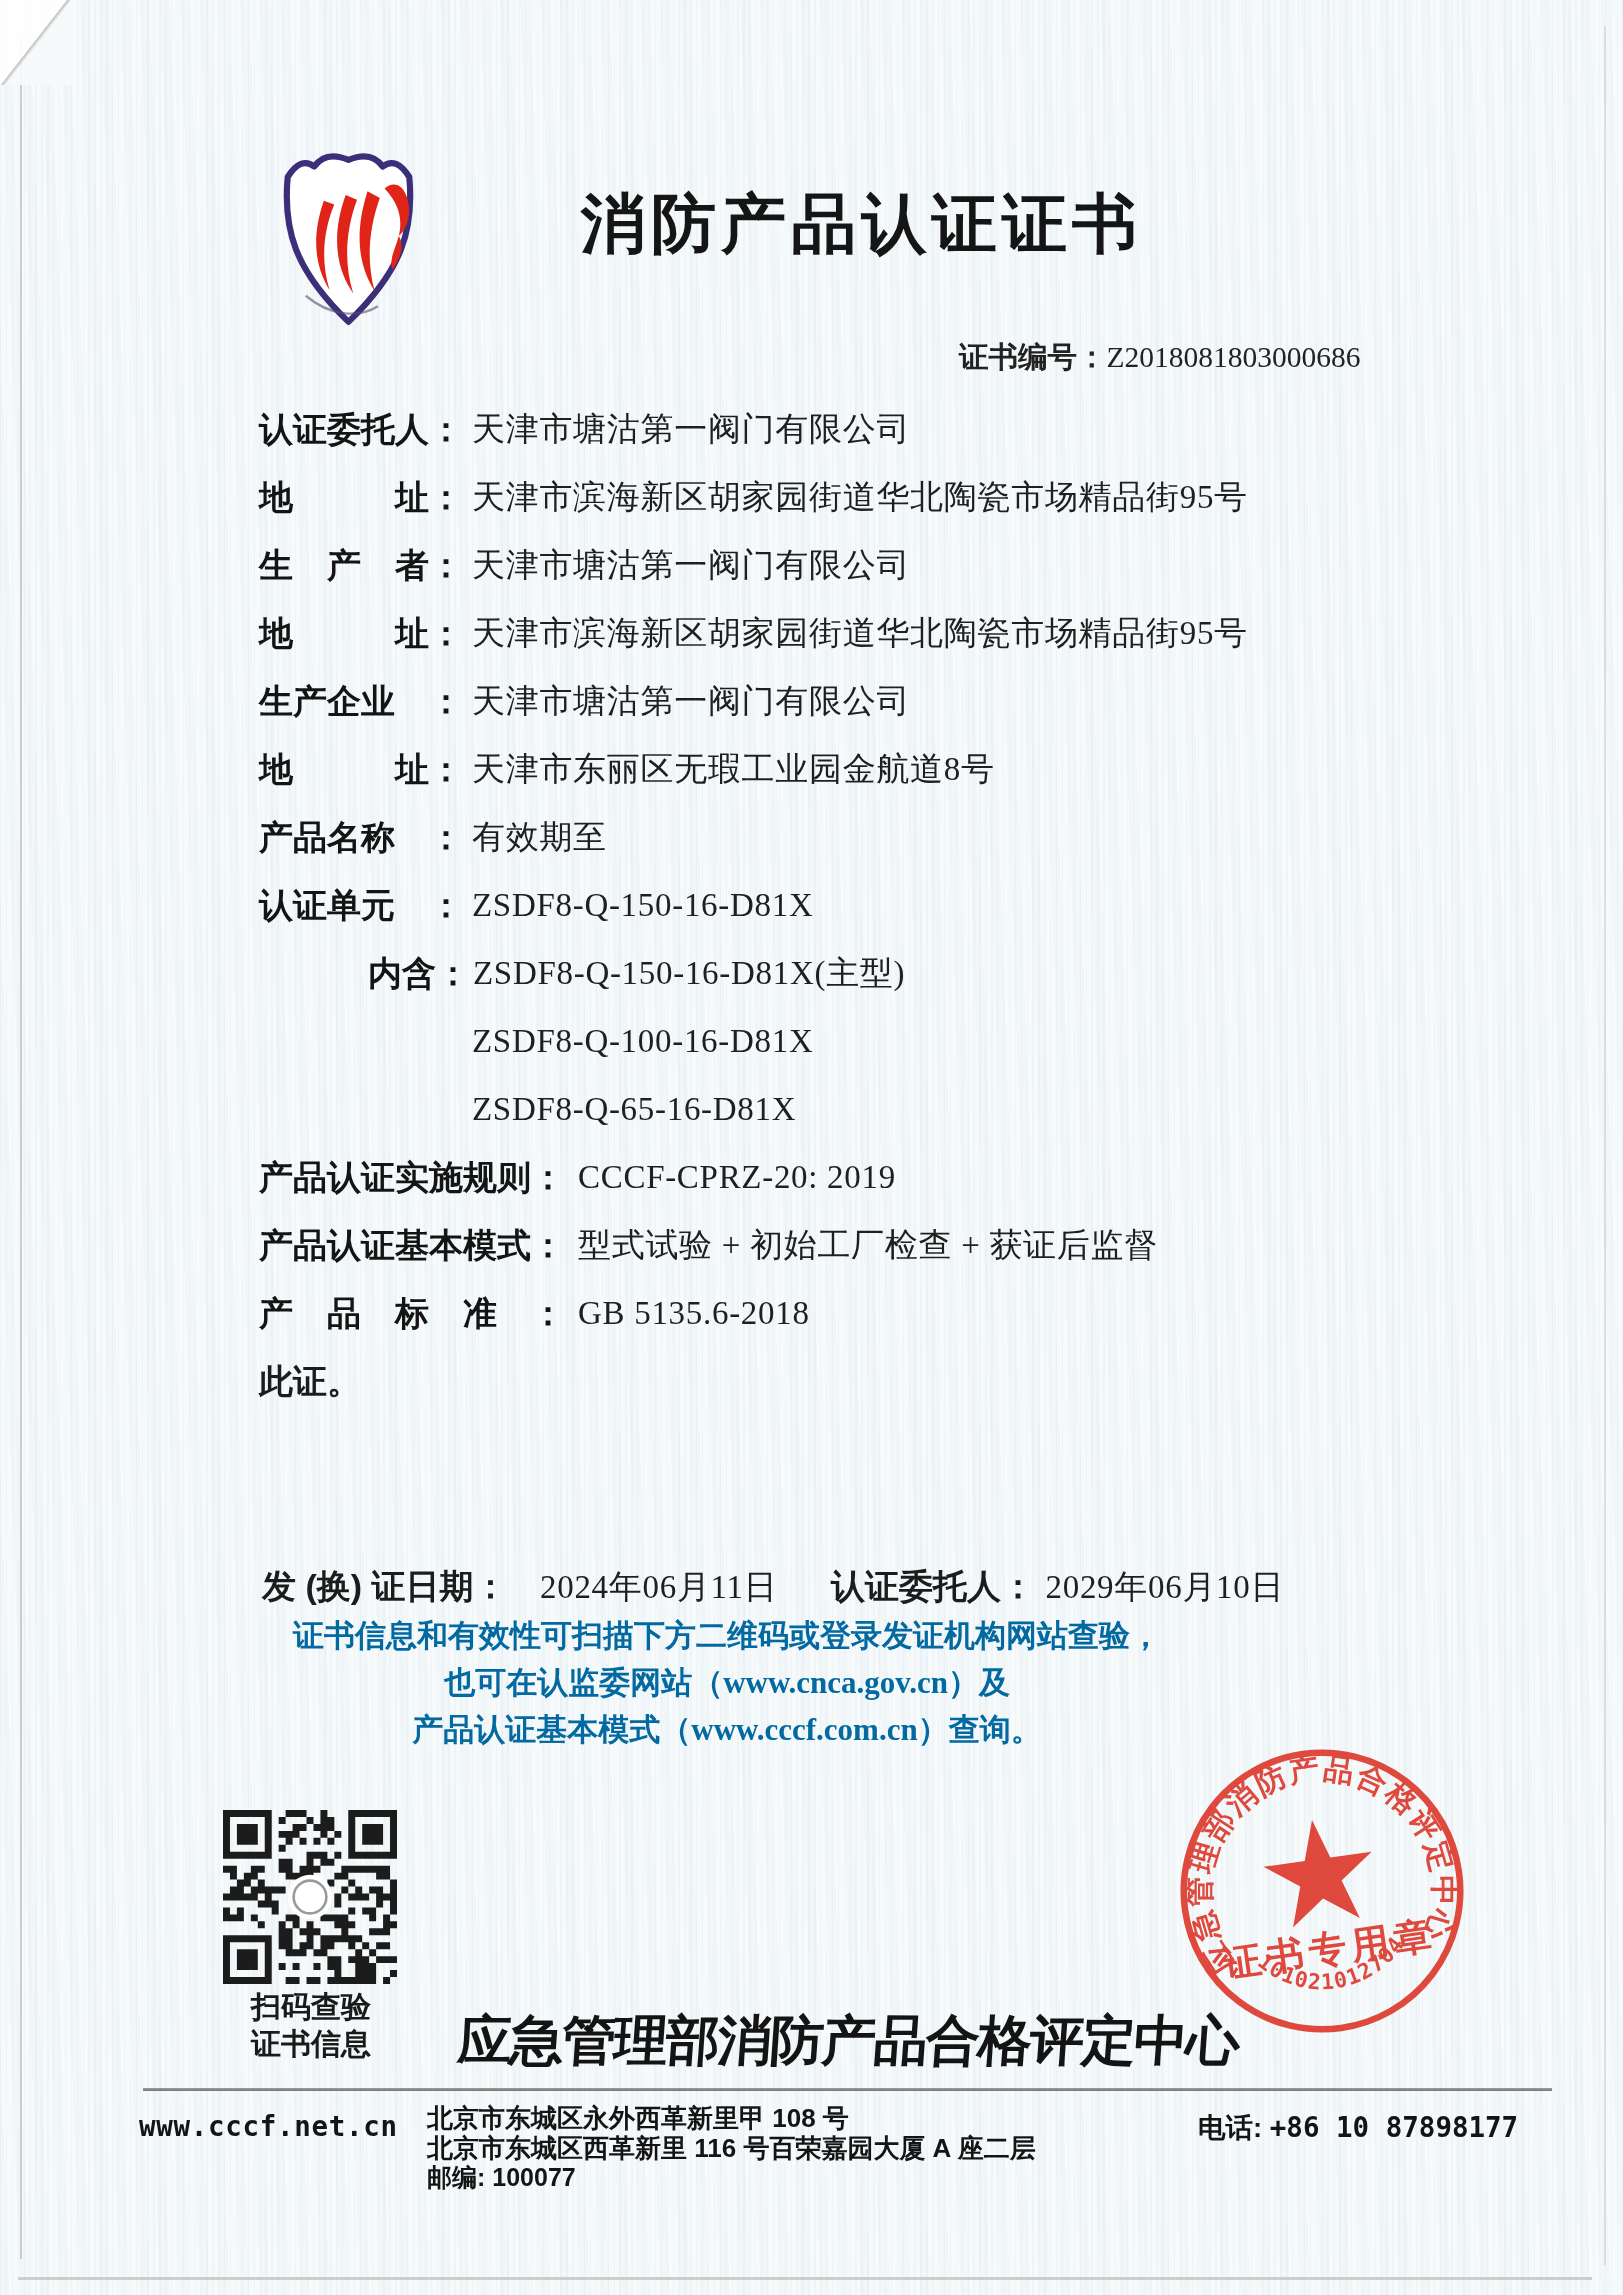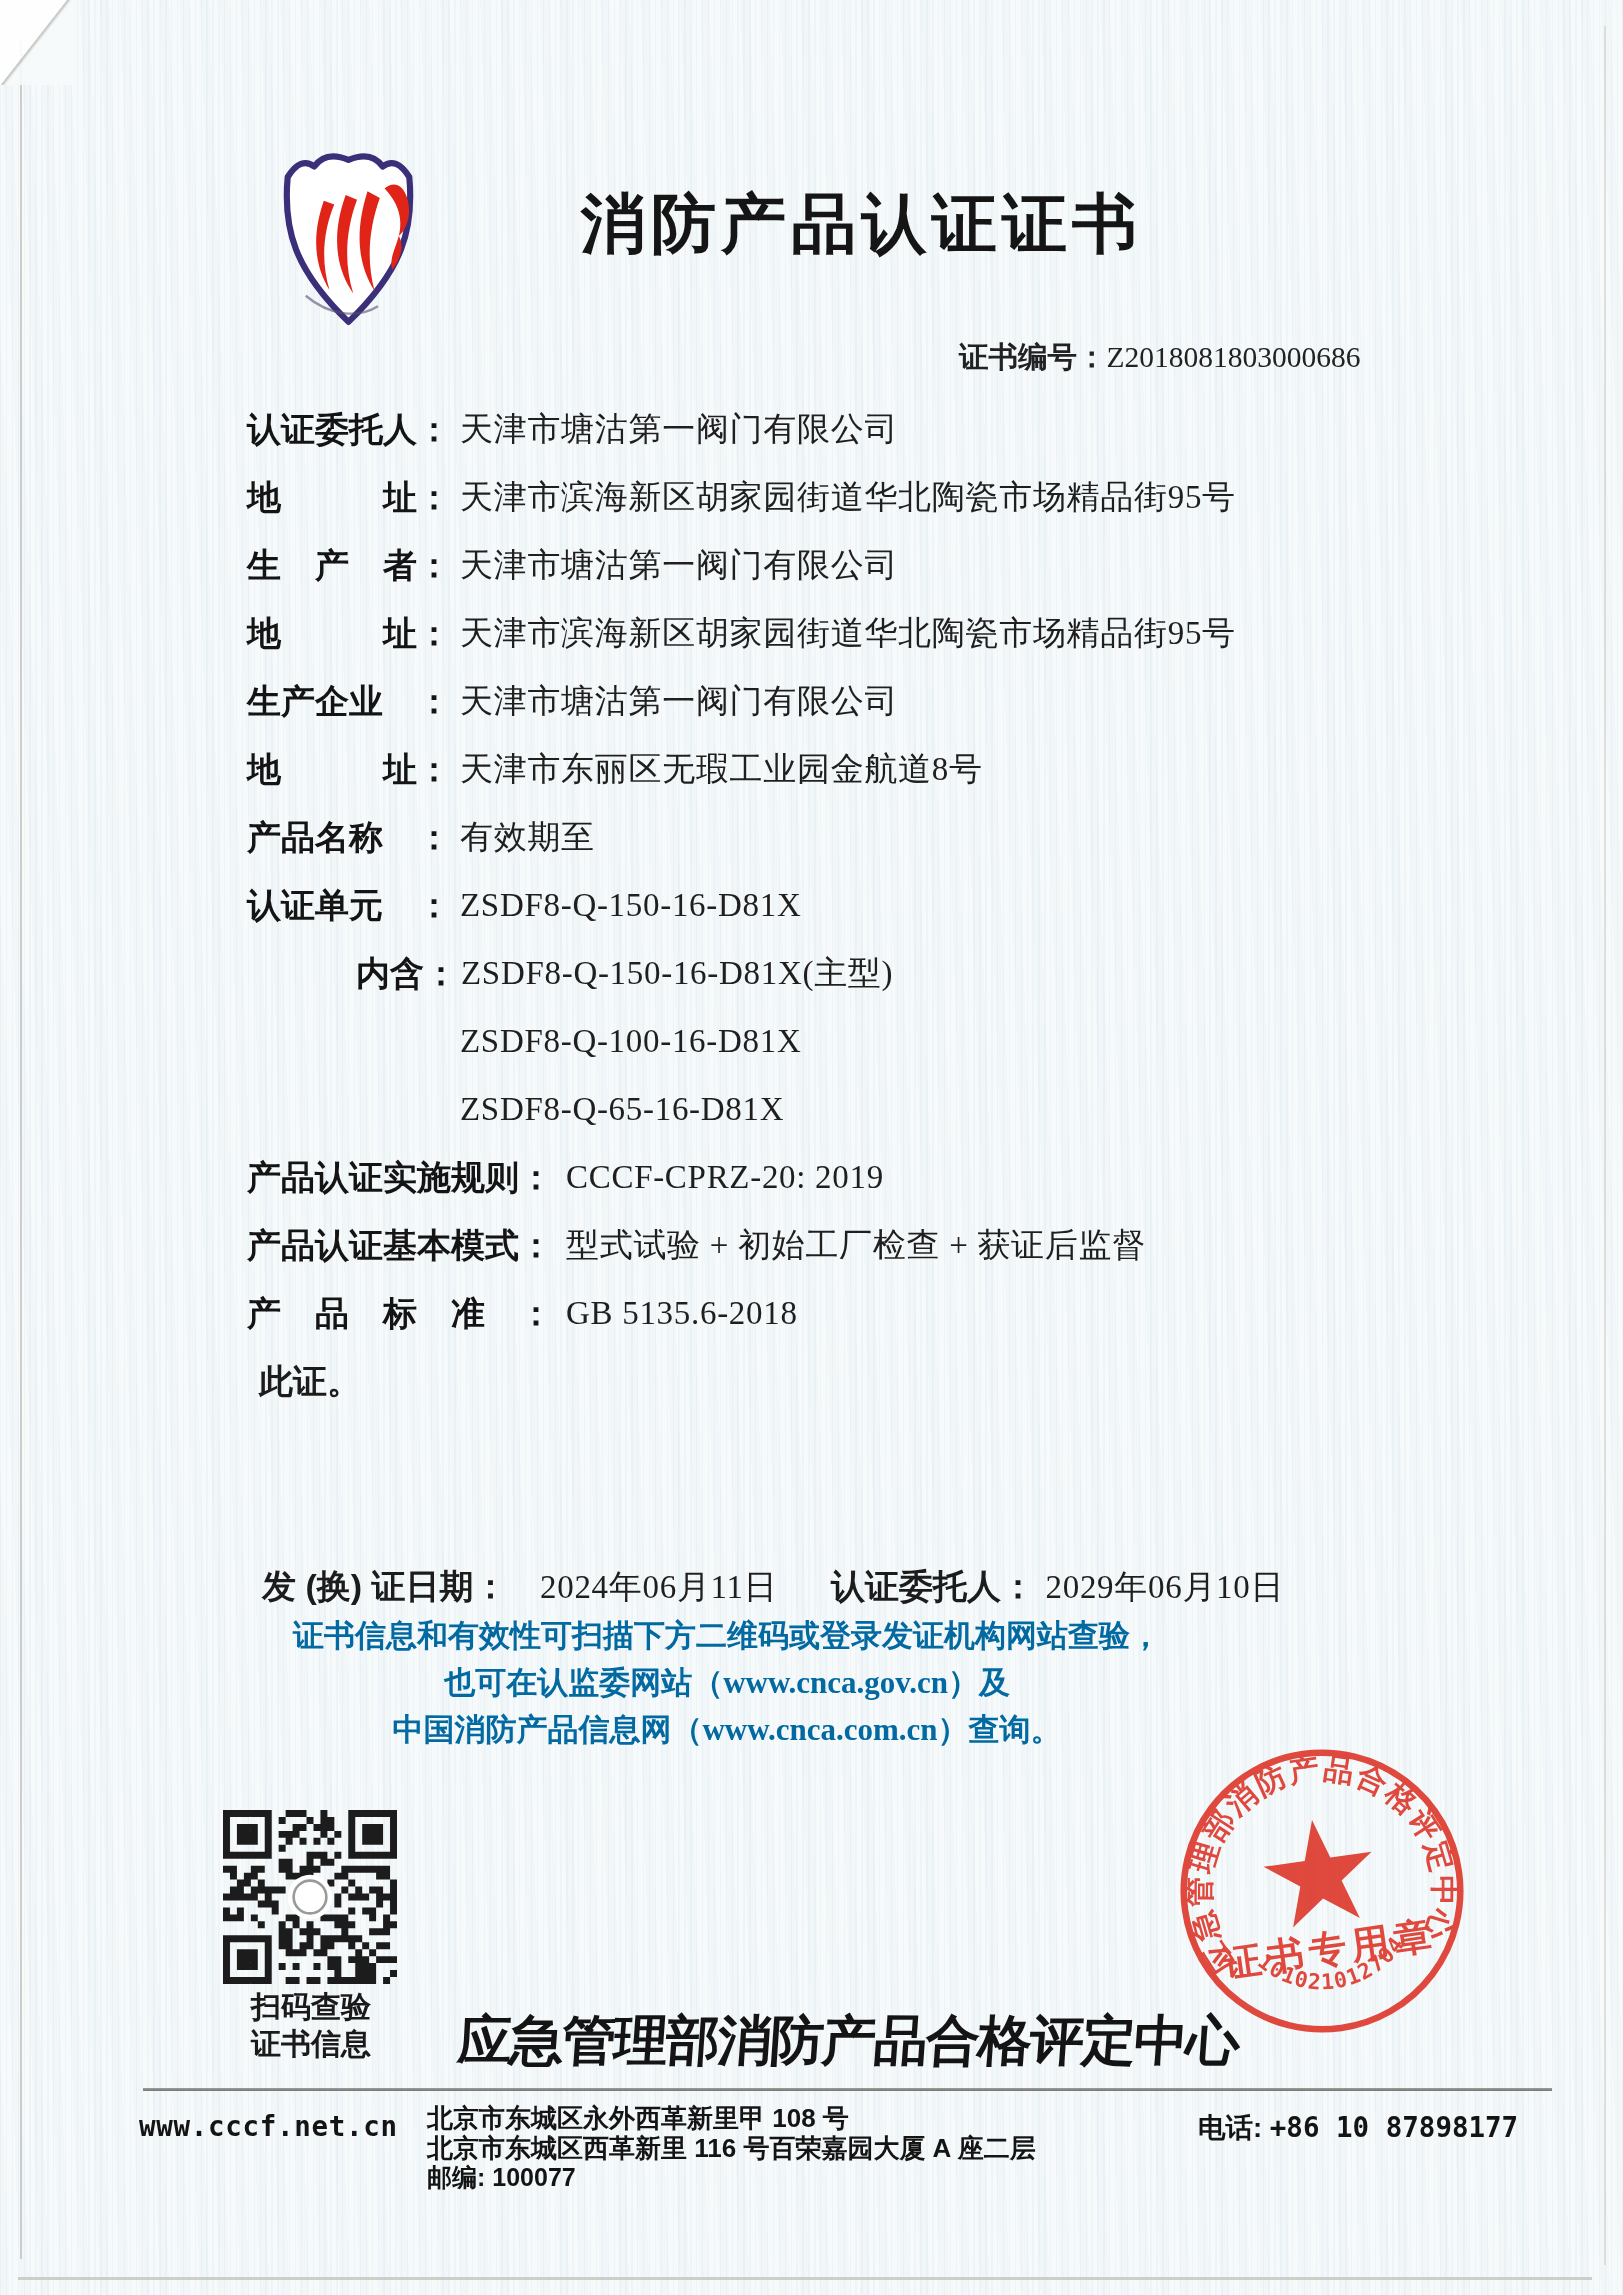--- a/index.html
+++ b/index.html
@@ -31,21 +31,21 @@
     font-size:65px;font-weight:700;letter-spacing:5.2px;
     text-align:center;line-height:98px;color:#151515;
     font-family:"Liberation Sans",sans-serif;
   }
   .cert-no{
     left:959px;top:338px;font-size:29.5px;
     font-family:"Liberation Serif",serif;color:#222;white-space:nowrap;
   }
   .cert-no .lbl{font-weight:600;}
 
-  .fields{left:247px;top:395px;width:1309px;}
+  .fields{left:259px;top:395px;width:1309px;}
   .row{height:68px;line-height:68px;white-space:nowrap;font-size:33px;}
   .row .lbl{
     display:inline-block;min-width:213px;
     font-size:34px;font-weight:700;color:#141414;
     font-family:"Liberation Sans",sans-serif;vertical-align:bottom;
   }
   .row.wide .lbl{min-width:319px;}
   .row.inner{padding-left:109px;}
   .row.inner .lbl{min-width:105px;}
   .row.cont{padding-left:213px;}
@@ -168,21 +168,21 @@
     <div>此证。</div>
   </div>
 
   <div class="abs reissue">
     <span class="lbl1">发 (换) 证日期：</span><span class="val val1">2024年06月11日</span><span class="lbl2">认证委托人：</span><span class="val">2029年06月10日</span>
   </div>
 
   <div class="abs verify-note">
     <div>证书信息和有效性可扫描下方二维码或登录发证机构网站查验，</div>
     <div>也可在认监委网站（www.cnca.gov.cn）及</div>
-    <div>中国消防产品信息网（www.cnca.com.cn）查询。</div>
+    <div>产品认证基本模式（www.cccf.com.cn）查询。</div>
   </div>
 
   <div class="abs qr-wrap">
     <svg id="qr-svg" width="174" height="174" viewBox="0 0 266 266">
         <path d="M0.00 0.00h10.64v10.64h-10.64zM10.64 0.00h10.64v10.64h-10.64zM21.28 0.00h10.64v10.64h-10.64zM31.92 0.00h10.64v10.64h-10.64zM42.56 0.00h10.64v10.64h-10.64zM53.20 0.00h10.64v10.64h-10.64zM63.84 0.00h10.64v10.64h-10.64zM0.00 10.64h10.64v10.64h-10.64zM63.84 10.64h10.64v10.64h-10.64zM0.00 21.28h10.64v10.64h-10.64zM21.28 21.28h10.64v10.64h-10.64zM31.92 21.28h10.64v10.64h-10.64zM42.56 21.28h10.64v10.64h-10.64zM63.84 21.28h10.64v10.64h-10.64zM0.00 31.92h10.64v10.64h-10.64zM21.28 31.92h10.64v10.64h-10.64zM31.92 31.92h10.64v10.64h-10.64zM42.56 31.92h10.64v10.64h-10.64zM63.84 31.92h10.64v10.64h-10.64zM0.00 42.56h10.64v10.64h-10.64zM21.28 42.56h10.64v10.64h-10.64zM31.92 42.56h10.64v10.64h-10.64zM42.56 42.56h10.64v10.64h-10.64zM63.84 42.56h10.64v10.64h-10.64zM0.00 53.20h10.64v10.64h-10.64zM63.84 53.20h10.64v10.64h-10.64zM0.00 63.84h10.64v10.64h-10.64zM10.64 63.84h10.64v10.64h-10.64zM21.28 63.84h10.64v10.64h-10.64zM31.92 63.84h10.64v10.64h-10.64zM42.56 63.84h10.64v10.64h-10.64zM53.20 63.84h10.64v10.64h-10.64zM63.84 63.84h10.64v10.64h-10.64zM191.52 0.00h10.64v10.64h-10.64zM202.16 0.00h10.64v10.64h-10.64zM212.80 0.00h10.64v10.64h-10.64zM223.44 0.00h10.64v10.64h-10.64zM234.08 0.00h10.64v10.64h-10.64zM244.72 0.00h10.64v10.64h-10.64zM255.36 0.00h10.64v10.64h-10.64zM191.52 10.64h10.64v10.64h-10.64zM255.36 10.64h10.64v10.64h-10.64zM191.52 21.28h10.64v10.64h-10.64zM212.80 21.28h10.64v10.64h-10.64zM223.44 21.28h10.64v10.64h-10.64zM234.08 21.28h10.64v10.64h-10.64zM255.36 21.28h10.64v10.64h-10.64zM191.52 31.92h10.64v10.64h-10.64zM212.80 31.92h10.64v10.64h-10.64zM223.44 31.92h10.64v10.64h-10.64zM234.08 31.92h10.64v10.64h-10.64zM255.36 31.92h10.64v10.64h-10.64zM191.52 42.56h10.64v10.64h-10.64zM212.80 42.56h10.64v10.64h-10.64zM223.44 42.56h10.64v10.64h-10.64zM234.08 42.56h10.64v10.64h-10.64zM255.36 42.56h10.64v10.64h-10.64zM191.52 53.20h10.64v10.64h-10.64zM255.36 53.20h10.64v10.64h-10.64zM191.52 63.84h10.64v10.64h-10.64zM202.16 63.84h10.64v10.64h-10.64zM212.80 63.84h10.64v10.64h-10.64zM223.44 63.84h10.64v10.64h-10.64zM234.08 63.84h10.64v10.64h-10.64zM244.72 63.84h10.64v10.64h-10.64zM255.36 63.84h10.64v10.64h-10.64zM0.00 191.52h10.64v10.64h-10.64zM10.64 191.52h10.64v10.64h-10.64zM21.28 191.52h10.64v10.64h-10.64zM31.92 191.52h10.64v10.64h-10.64zM42.56 191.52h10.64v10.64h-10.64zM53.20 191.52h10.64v10.64h-10.64zM63.84 191.52h10.64v10.64h-10.64zM0.00 202.16h10.64v10.64h-10.64zM63.84 202.16h10.64v10.64h-10.64zM0.00 212.80h10.64v10.64h-10.64zM21.28 212.80h10.64v10.64h-10.64zM31.92 212.80h10.64v10.64h-10.64zM42.56 212.80h10.64v10.64h-10.64zM63.84 212.80h10.64v10.64h-10.64zM0.00 223.44h10.64v10.64h-10.64zM21.28 223.44h10.64v10.64h-10.64zM31.92 223.44h10.64v10.64h-10.64zM42.56 223.44h10.64v10.64h-10.64zM63.84 223.44h10.64v10.64h-10.64zM0.00 234.08h10.64v10.64h-10.64zM21.28 234.08h10.64v10.64h-10.64zM31.92 234.08h10.64v10.64h-10.64zM42.56 234.08h10.64v10.64h-10.64zM63.84 234.08h10.64v10.64h-10.64zM0.00 244.72h10.64v10.64h-10.64zM63.84 244.72h10.64v10.64h-10.64zM0.00 255.36h10.64v10.64h-10.64zM10.64 255.36h10.64v10.64h-10.64zM21.28 255.36h10.64v10.64h-10.64zM31.92 255.36h10.64v10.64h-10.64zM42.56 255.36h10.64v10.64h-10.64zM53.20 255.36h10.64v10.64h-10.64zM63.84 255.36h10.64v10.64h-10.64zM95.76 0.00h10.64v10.64h-10.64zM106.40 0.00h10.64v10.64h-10.64zM117.04 0.00h10.64v10.64h-10.64zM148.96 0.00h10.64v10.64h-10.64zM85.12 10.64h10.64v10.64h-10.64zM127.68 10.64h10.64v10.64h-10.64zM148.96 10.64h10.64v10.64h-10.64zM159.60 10.64h10.64v10.64h-10.64zM106.40 21.28h10.64v10.64h-10.64zM117.04 21.28h10.64v10.64h-10.64zM138.32 21.28h10.64v10.64h-10.64zM148.96 21.28h10.64v10.64h-10.64zM159.60 21.28h10.64v10.64h-10.64zM85.12 31.92h10.64v10.64h-10.64zM95.76 31.92h10.64v10.64h-10.64zM106.40 31.92h10.64v10.64h-10.64zM148.96 31.92h10.64v10.64h-10.64zM170.24 31.92h10.64v10.64h-10.64zM95.76 42.56h10.64v10.64h-10.64zM117.04 42.56h10.64v10.64h-10.64zM138.32 42.56h10.64v10.64h-10.64zM159.60 42.56h10.64v10.64h-10.64zM85.12 53.20h10.64v10.64h-10.64zM127.68 63.84h10.64v10.64h-10.64zM138.32 63.84h10.64v10.64h-10.64zM148.96 63.84h10.64v10.64h-10.64zM170.24 63.84h10.64v10.64h-10.64zM85.12 74.48h10.64v10.64h-10.64zM95.76 74.48h10.64v10.64h-10.64zM127.68 74.48h10.64v10.64h-10.64zM148.96 74.48h10.64v10.64h-10.64zM159.60 74.48h10.64v10.64h-10.64zM0.00 85.12h10.64v10.64h-10.64zM10.64 85.12h10.64v10.64h-10.64zM42.56 85.12h10.64v10.64h-10.64zM53.20 85.12h10.64v10.64h-10.64zM85.12 85.12h10.64v10.64h-10.64zM95.76 85.12h10.64v10.64h-10.64zM117.04 85.12h10.64v10.64h-10.64zM127.68 85.12h10.64v10.64h-10.64zM138.32 85.12h10.64v10.64h-10.64zM180.88 85.12h10.64v10.64h-10.64zM191.52 85.12h10.64v10.64h-10.64zM202.16 85.12h10.64v10.64h-10.64zM212.80 85.12h10.64v10.64h-10.64zM223.44 85.12h10.64v10.64h-10.64zM234.08 85.12h10.64v10.64h-10.64zM244.72 85.12h10.64v10.64h-10.64zM10.64 95.76h10.64v10.64h-10.64zM31.92 95.76h10.64v10.64h-10.64zM42.56 95.76h10.64v10.64h-10.64zM95.76 95.76h10.64v10.64h-10.64zM106.40 95.76h10.64v10.64h-10.64zM117.04 95.76h10.64v10.64h-10.64zM127.68 95.76h10.64v10.64h-10.64zM170.24 95.76h10.64v10.64h-10.64zM180.88 95.76h10.64v10.64h-10.64zM234.08 95.76h10.64v10.64h-10.64zM244.72 95.76h10.64v10.64h-10.64zM21.28 106.40h10.64v10.64h-10.64zM31.92 106.40h10.64v10.64h-10.64zM53.20 106.40h10.64v10.64h-10.64zM117.04 106.40h10.64v10.64h-10.64zM159.60 106.40h10.64v10.64h-10.64zM191.52 106.40h10.64v10.64h-10.64zM255.36 106.40h10.64v10.64h-10.64zM10.64 117.04h10.64v10.64h-10.64zM21.28 117.04h10.64v10.64h-10.64zM42.56 117.04h10.64v10.64h-10.64zM53.20 117.04h10.64v10.64h-10.64zM63.84 117.04h10.64v10.64h-10.64zM74.48 117.04h10.64v10.64h-10.64zM85.12 117.04h10.64v10.64h-10.64zM127.68 117.04h10.64v10.64h-10.64zM148.96 117.04h10.64v10.64h-10.64zM180.88 117.04h10.64v10.64h-10.64zM202.16 117.04h10.64v10.64h-10.64zM223.44 117.04h10.64v10.64h-10.64zM234.08 117.04h10.64v10.64h-10.64zM255.36 117.04h10.64v10.64h-10.64zM0.00 127.68h10.64v10.64h-10.64zM10.64 127.68h10.64v10.64h-10.64zM21.28 127.68h10.64v10.64h-10.64zM31.92 127.68h10.64v10.64h-10.64zM42.56 127.68h10.64v10.64h-10.64zM63.84 127.68h10.64v10.64h-10.64zM106.40 127.68h10.64v10.64h-10.64zM117.04 127.68h10.64v10.64h-10.64zM148.96 127.68h10.64v10.64h-10.64zM170.24 127.68h10.64v10.64h-10.64zM191.52 127.68h10.64v10.64h-10.64zM202.16 127.68h10.64v10.64h-10.64zM212.80 127.68h10.64v10.64h-10.64zM234.08 127.68h10.64v10.64h-10.64zM244.72 127.68h10.64v10.64h-10.64zM255.36 127.68h10.64v10.64h-10.64zM53.20 138.32h10.64v10.64h-10.64zM63.84 138.32h10.64v10.64h-10.64zM74.48 138.32h10.64v10.64h-10.64zM117.04 138.32h10.64v10.64h-10.64zM170.24 138.32h10.64v10.64h-10.64zM234.08 138.32h10.64v10.64h-10.64zM255.36 138.32h10.64v10.64h-10.64zM0.00 148.96h10.64v10.64h-10.64zM21.28 148.96h10.64v10.64h-10.64zM74.48 148.96h10.64v10.64h-10.64zM117.04 148.96h10.64v10.64h-10.64zM127.68 148.96h10.64v10.64h-10.64zM191.52 148.96h10.64v10.64h-10.64zM212.80 148.96h10.64v10.64h-10.64zM223.44 148.96h10.64v10.64h-10.64zM255.36 148.96h10.64v10.64h-10.64zM0.00 159.60h10.64v10.64h-10.64zM10.64 159.60h10.64v10.64h-10.64zM21.28 159.60h10.64v10.64h-10.64zM42.56 159.60h10.64v10.64h-10.64zM95.76 159.60h10.64v10.64h-10.64zM106.40 159.60h10.64v10.64h-10.64zM148.96 159.60h10.64v10.64h-10.64zM159.60 159.60h10.64v10.64h-10.64zM170.24 159.60h10.64v10.64h-10.64zM180.88 159.60h10.64v10.64h-10.64zM223.44 159.60h10.64v10.64h-10.64zM244.72 159.60h10.64v10.64h-10.64zM53.20 170.24h10.64v10.64h-10.64zM85.12 170.24h10.64v10.64h-10.64zM106.40 170.24h10.64v10.64h-10.64zM127.68 170.24h10.64v10.64h-10.64zM170.24 170.24h10.64v10.64h-10.64zM180.88 170.24h10.64v10.64h-10.64zM191.52 170.24h10.64v10.64h-10.64zM244.72 170.24h10.64v10.64h-10.64zM255.36 170.24h10.64v10.64h-10.64zM85.12 180.88h10.64v10.64h-10.64zM95.76 180.88h10.64v10.64h-10.64zM117.04 180.88h10.64v10.64h-10.64zM127.68 180.88h10.64v10.64h-10.64zM138.32 180.88h10.64v10.64h-10.64zM180.88 180.88h10.64v10.64h-10.64zM223.44 180.88h10.64v10.64h-10.64zM234.08 180.88h10.64v10.64h-10.64zM244.72 180.88h10.64v10.64h-10.64zM85.12 191.52h10.64v10.64h-10.64zM95.76 191.52h10.64v10.64h-10.64zM127.68 191.52h10.64v10.64h-10.64zM148.96 191.52h10.64v10.64h-10.64zM159.60 191.52h10.64v10.64h-10.64zM170.24 191.52h10.64v10.64h-10.64zM180.88 191.52h10.64v10.64h-10.64zM191.52 191.52h10.64v10.64h-10.64zM202.16 191.52h10.64v10.64h-10.64zM85.12 202.16h10.64v10.64h-10.64zM95.76 202.16h10.64v10.64h-10.64zM117.04 202.16h10.64v10.64h-10.64zM127.68 202.16h10.64v10.64h-10.64zM148.96 202.16h10.64v10.64h-10.64zM159.60 202.16h10.64v10.64h-10.64zM191.52 202.16h10.64v10.64h-10.64zM212.80 202.16h10.64v10.64h-10.64zM234.08 202.16h10.64v10.64h-10.64zM244.72 202.16h10.64v10.64h-10.64zM95.76 212.80h10.64v10.64h-10.64zM106.40 212.80h10.64v10.64h-10.64zM117.04 212.80h10.64v10.64h-10.64zM138.32 212.80h10.64v10.64h-10.64zM148.96 212.80h10.64v10.64h-10.64zM202.16 212.80h10.64v10.64h-10.64zM223.44 212.80h10.64v10.64h-10.64zM159.60 223.44h10.64v10.64h-10.64zM170.24 223.44h10.64v10.64h-10.64zM191.52 223.44h10.64v10.64h-10.64zM202.16 223.44h10.64v10.64h-10.64zM212.80 223.44h10.64v10.64h-10.64zM234.08 223.44h10.64v10.64h-10.64zM244.72 223.44h10.64v10.64h-10.64zM255.36 223.44h10.64v10.64h-10.64zM85.12 234.08h10.64v10.64h-10.64zM106.40 234.08h10.64v10.64h-10.64zM138.32 234.08h10.64v10.64h-10.64zM159.60 234.08h10.64v10.64h-10.64zM170.24 234.08h10.64v10.64h-10.64zM202.16 234.08h10.64v10.64h-10.64zM212.80 234.08h10.64v10.64h-10.64zM223.44 234.08h10.64v10.64h-10.64zM170.24 244.72h10.64v10.64h-10.64zM202.16 244.72h10.64v10.64h-10.64zM212.80 244.72h10.64v10.64h-10.64zM223.44 244.72h10.64v10.64h-10.64zM255.36 244.72h10.64v10.64h-10.64zM95.76 255.36h10.64v10.64h-10.64zM106.40 255.36h10.64v10.64h-10.64zM127.68 255.36h10.64v10.64h-10.64zM138.32 255.36h10.64v10.64h-10.64zM159.60 255.36h10.64v10.64h-10.64zM170.24 255.36h10.64v10.64h-10.64zM180.88 255.36h10.64v10.64h-10.64zM191.52 255.36h10.64v10.64h-10.64zM202.16 255.36h10.64v10.64h-10.64zM212.80 255.36h10.64v10.64h-10.64zM223.44 255.36h10.64v10.64h-10.64zM244.72 255.36h10.64v10.64h-10.64z" fill="#1c1c1c"></path>
         <circle cx="133" cy="133" r="34" fill="#ffffff"></circle>
         <circle cx="133" cy="133" r="25" fill="none" stroke="#9a9a9a" stroke-width="4"></circle>
       </svg>
   </div>
   <div class="abs qr-caption">

